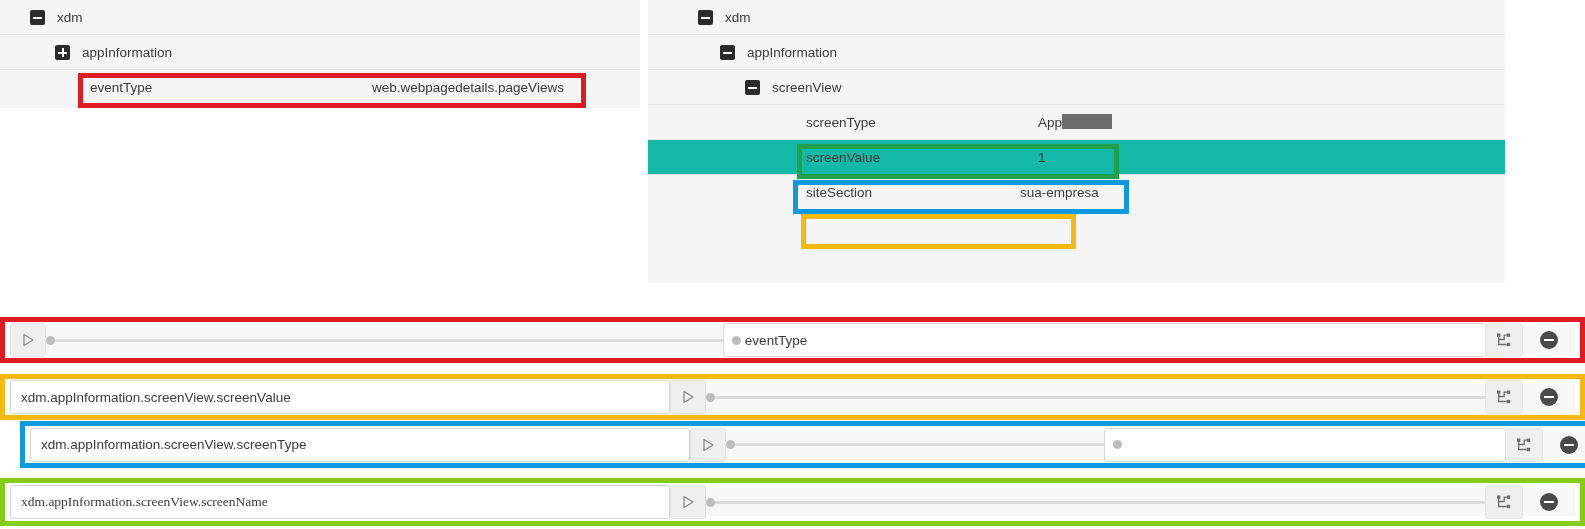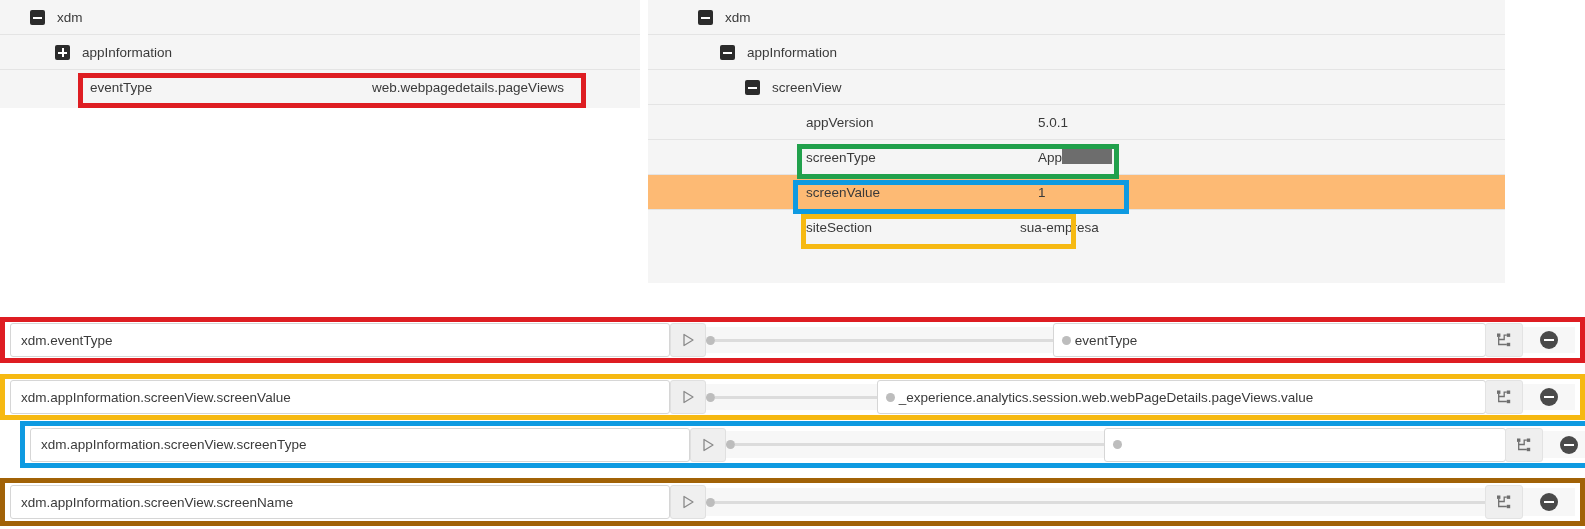--- a/index.html
+++ b/index.html
@@ -19,21 +19,21 @@
   .tree-row {
     position: relative;
     height: 35px;
     display: flex;
     align-items: center;
     border-bottom: 1px solid #e4e4e4;
     background: #f5f5f5;
     font-size: 13.5px;
     color: #3a3a3a;
   }
-  .tree-row.alt { background: #fdba74; align-items: center; }
+  .tree-row.alt { background: #14b8a6; align-items: center; }
   .tree-row:last-child { border-bottom: none; }
 
   .toggle {
     width: 15px; height: 15px;
     background: #2b2b2b;
     border-radius: 2px;
     position: relative;
     flex: 0 0 auto;
     margin-right: 12px;
   }
@@ -72,21 +72,21 @@
   .hl-green  { border: 5px solid #21a14c; }
   .hl-blue   { border: 5px solid #0e9ae1; }
   .hl-yellow { border: 5px solid #f6b912; }
   .map-outline {
     position: absolute; left: 0; width: 1585px;
     background: #ffffff;
   }
   .map-outline.red    { border: 5px solid #de1d22; }
   .map-outline.yellow { border: 5px solid #f6b912; }
   .map-outline.blue   { border: 5px solid #0e9ae1; margin-left: 20px; }
-  .map-outline.green  { border: 5px solid #a16207; }
+  .map-outline.green  { border: 5px solid #84cc16; font-family: Liberation Serif, serif; }
 
   .map-row {
     position: absolute;
     left: 5px; right: 5px; top: 5px; bottom: 5px;
     display: flex;
     align-items: stretch;
     background: #f7f7f7;
   }
 
   .field {
@@ -193,25 +193,20 @@
         <div class="toggle"></div>
         <span class="node-label">appInformation</span>
       </div>
       <div class="tree-row">
         <div class="toggle-spacer" style="width: 97px;"></div>
         <div class="toggle"></div>
         <span class="node-label">screenView</span>
       </div>
       <div class="tree-row">
         <div class="toggle-spacer" style="width: 158px;"></div>
-        <span class="node-label">appVersion</span>
-        <span class="node-value" style="left: 390px;">5.0.1</span>
-      </div>
-      <div class="tree-row">
-        <div class="toggle-spacer" style="width: 158px;"></div>
         <span class="node-label">screenType</span>
         <span class="node-value" style="left: 390px;">App<span class="redaction"></span></span>
       </div>
       <div class="tree-row alt">
         <div class="toggle-spacer" style="width: 158px;"></div>
         <span class="node-label">screenValue</span>
         <span class="node-value" style="left: 390px;">1</span>
       </div>
       <div class="tree-row">
         <div class="toggle-spacer" style="width: 158px;"></div>
@@ -221,21 +216,20 @@
     </div>
 
   <div class="hl hl-red" style="left:78px;  top:73px;  width:508px; height:35px;"></div>
   <div class="hl hl-green" style="left:797px; top:144px; width:322px; height:35px;"></div>
   <div class="hl hl-blue" style="left:793px; top:180px; width:336px; height:34px;"></div>
   <div class="hl hl-yellow" style="left:801px; top:214px; width:275px; height:35px;"></div>
 
   <div id="mapping-area">
       <div class="map-outline red" style="top: 317px; height: 46px;">
         <div class="map-row">
-          <div class="field source">xdm.eventType</div>
           <div class="arrow-btn">
             <svg width="16" height="16" viewBox="0 0 16 16" aria-hidden="true">
               <path d="M4 2.5 L13 8 L4 13.5 Z" fill="none" stroke="#8a8a8a" stroke-width="1.3" stroke-linejoin="round"></path>
             </svg>
           </div>
           <div class="connector">
             <span class="conn-dot"></span>
             <span class="conn-line"></span>
           </div>
           <div class="field target">
@@ -261,24 +255,20 @@
           <div class="field source">xdm.appInformation.screenView.screenValue</div>
           <div class="arrow-btn">
             <svg width="16" height="16" viewBox="0 0 16 16" aria-hidden="true">
               <path d="M4 2.5 L13 8 L4 13.5 Z" fill="none" stroke="#8a8a8a" stroke-width="1.3" stroke-linejoin="round"></path>
             </svg>
           </div>
           <div class="connector">
             <span class="conn-dot"></span>
             <span class="conn-line"></span>
           </div>
-          <div class="field target">
-            <span class="target-dot"></span>
-            <span>_experience.analytics.session.web.webPageDetails.pageViews.value</span>
-          </div>
           <div class="icon-btn">
             <svg width="16" height="16" viewBox="0 0 16 16" aria-hidden="true">
               <rect x="1" y="1.5" width="3.4" height="3.4" fill="#6f6f6f"></rect>
               <rect x="10.8" y="1.5" width="3.4" height="3.4" fill="#6f6f6f"></rect>
               <rect x="10.8" y="10.8" width="3.4" height="3.4" fill="#6f6f6f"></rect>
               <path d="M2.7 4.9 V12.5 H10.8" fill="none" stroke="#6f6f6f" stroke-width="1.3"></path>
               <path d="M2.7 7.5 H8.2 V3.2 H10.8" fill="none" stroke="#6f6f6f" stroke-width="1.3"></path>
             </svg>
           </div>
           <div class="remove-btn">

